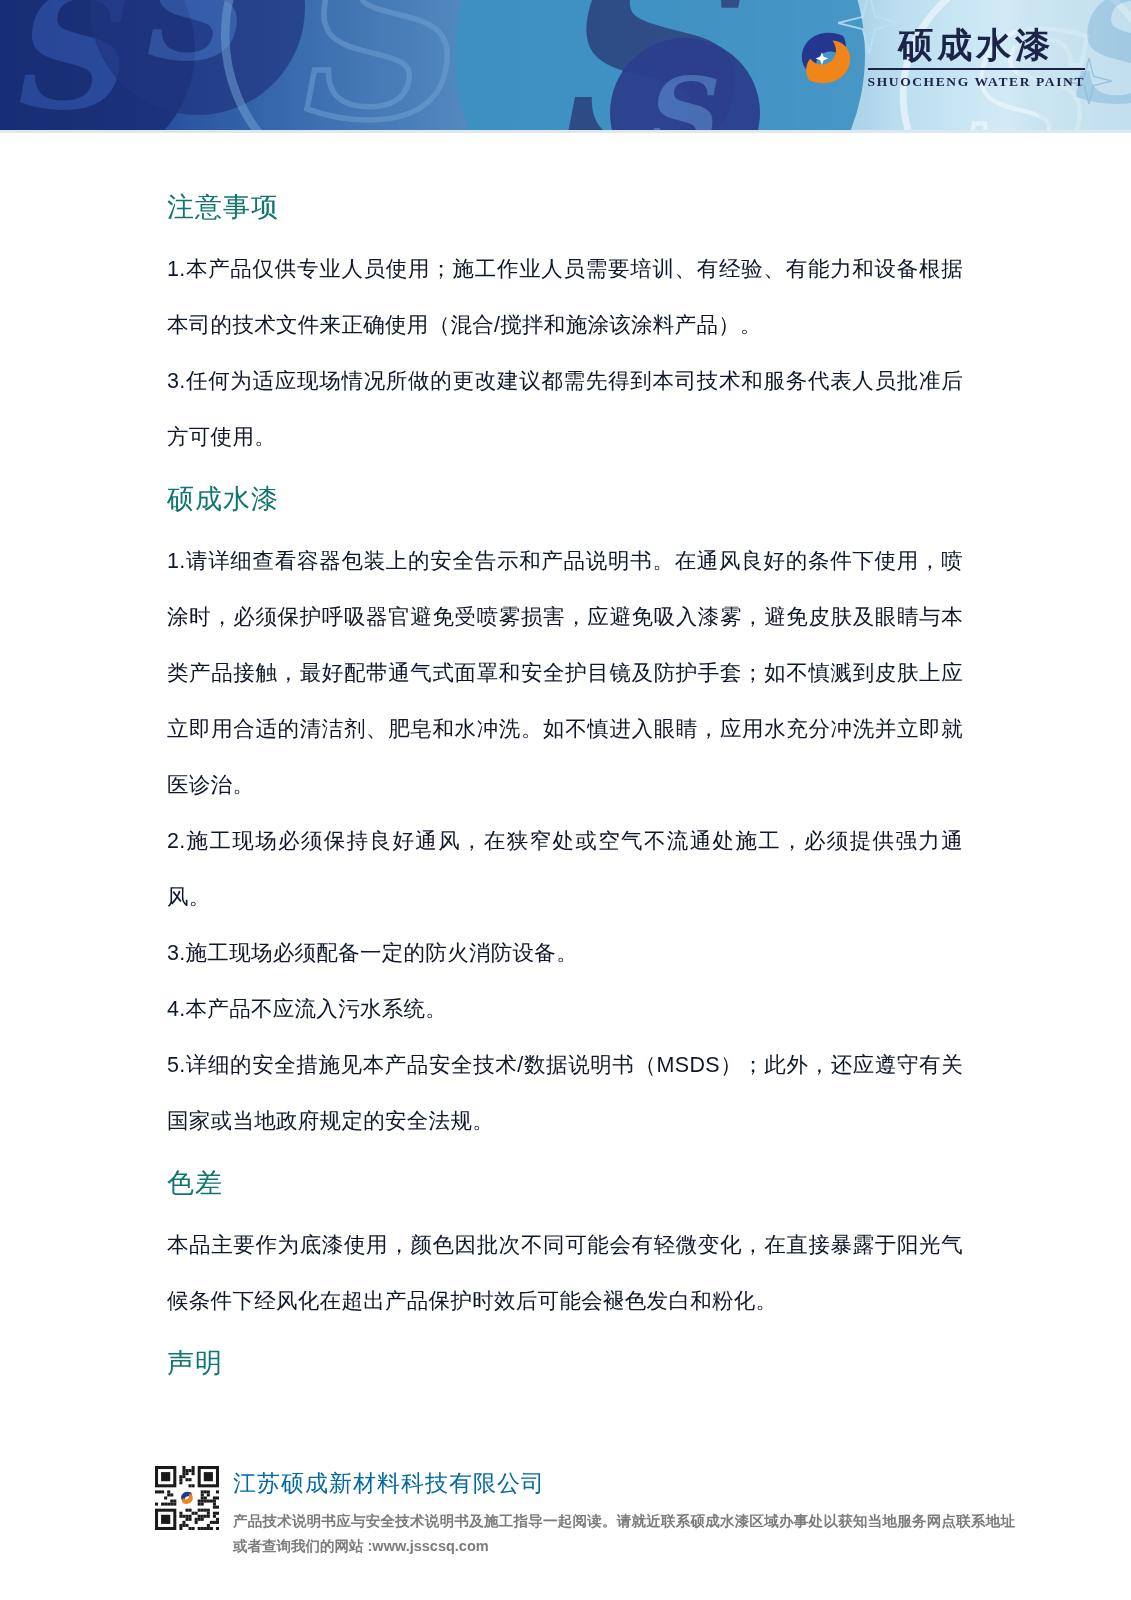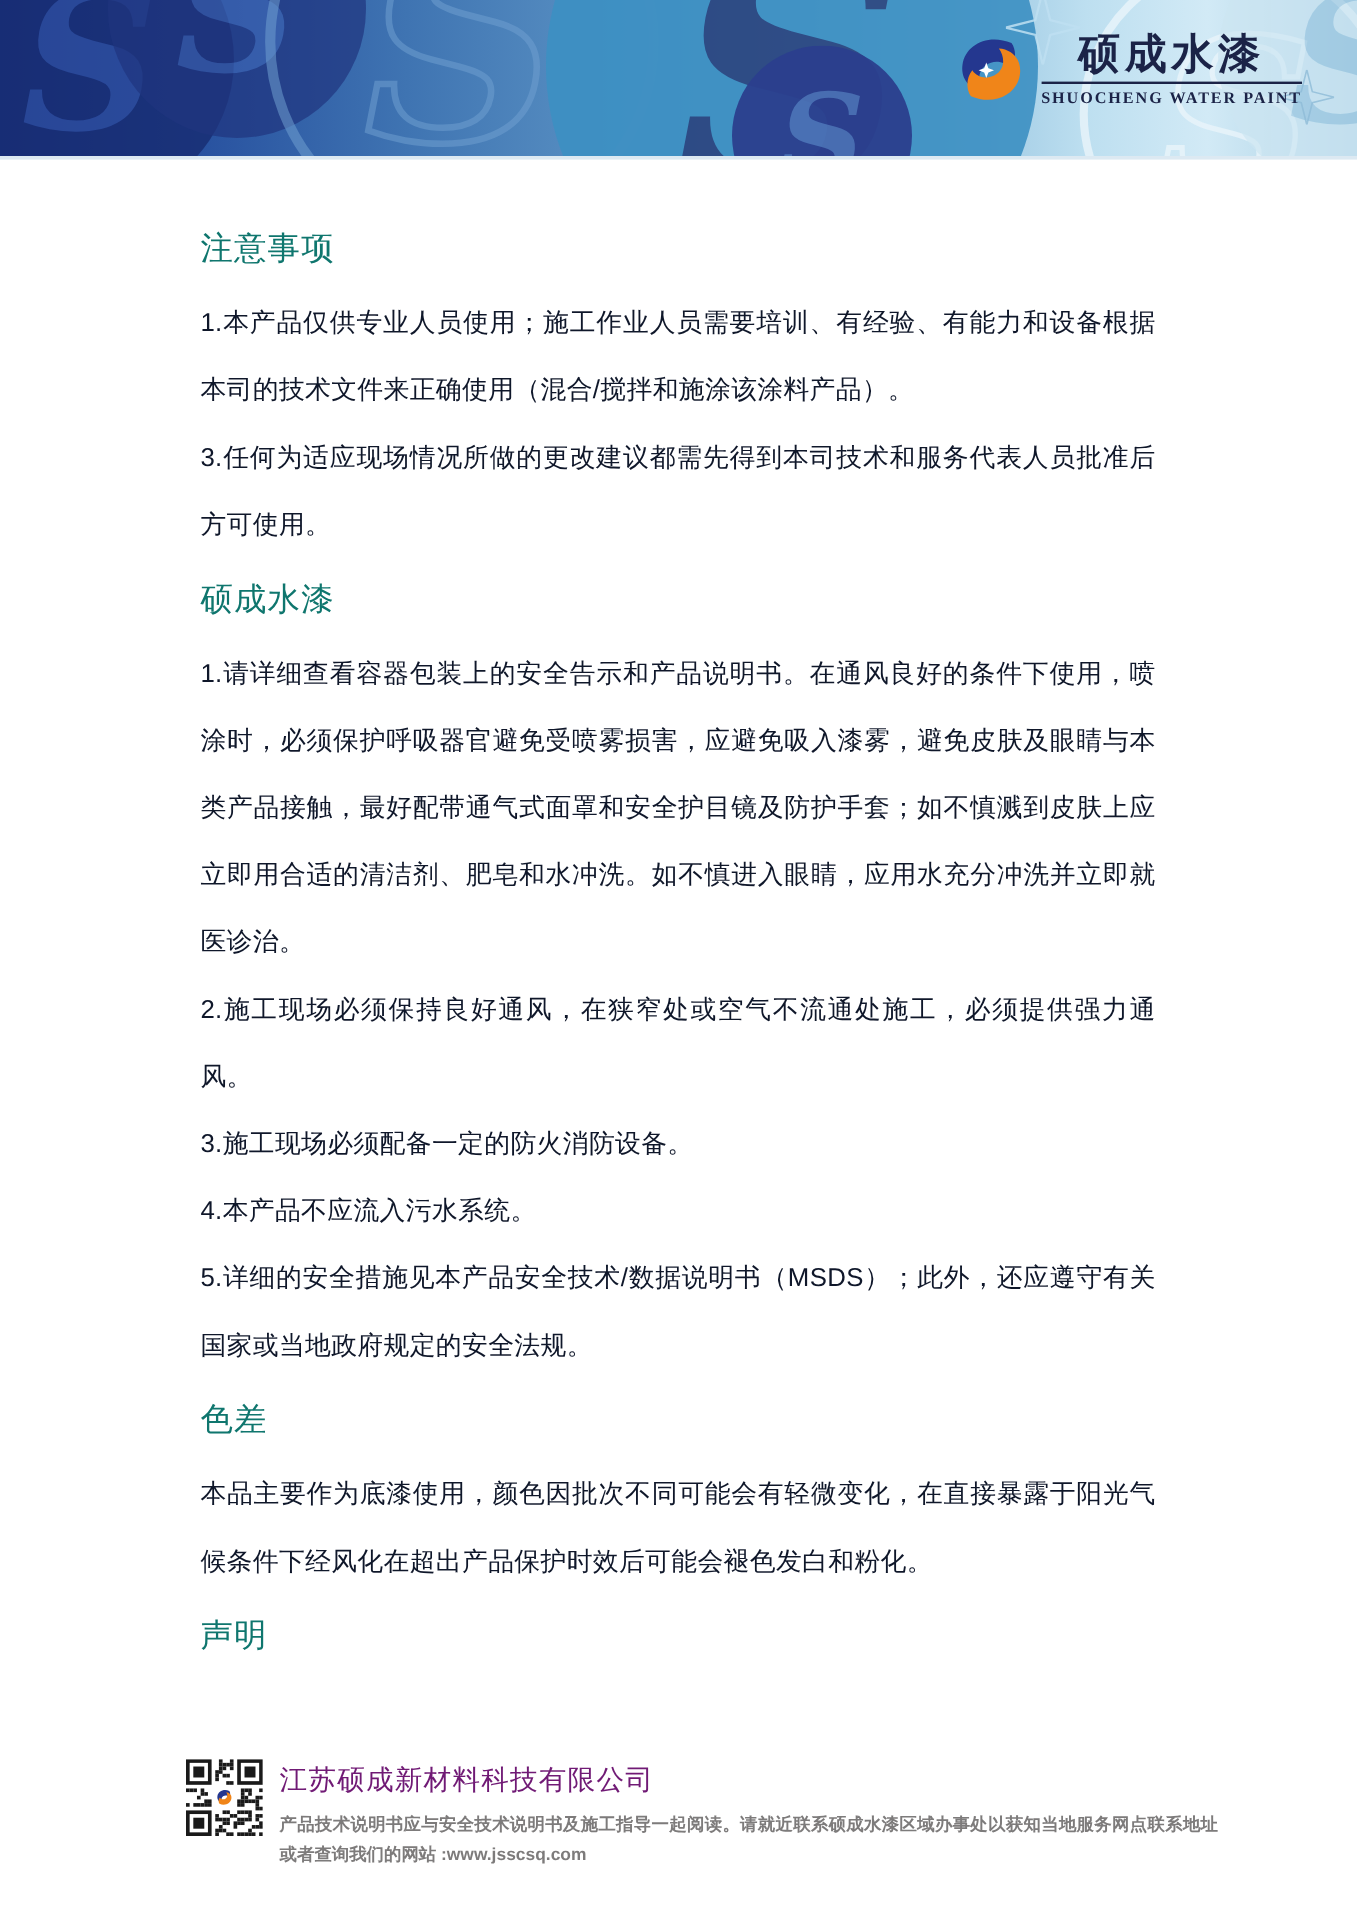--- a/index.html
+++ b/index.html
@@ -39,21 +39,21 @@
     line-height:56px;letter-spacing:1px;
   }
   p.body-text{
     margin:0;font-size:21.5px;line-height:56px;color:#0f172a;font-weight:300;
     text-align:justify;letter-spacing:0.3px;
   }
   
   .footer{position:absolute;left:155px;top:1466px;width:860px;display:flex;align-items:flex-start;gap:14px;}
   .qr{width:64px;height:64px;flex:0 0 auto;background:#ffffff;}
   .footer-cols{padding-top:2px;width:782px;}
-  .company-name{font-size:23px;color:#701a75;font-weight:300;letter-spacing:1px;margin-bottom:10px;}
+  .company-name{font-size:23px;color:#0369a1;font-weight:300;letter-spacing:1px;margin-bottom:10px;}
   .footer-note{font-size:14.5px;line-height:25px;color:#7d7b7b;font-weight:700;text-align:justify;}
 </style>
 </head>
 <body>
 
 <div class="page">
 
   <svg width="0" height="0" style="position:absolute">
     <defs>
       <symbol id="sw" viewBox="0 0 100 100">

